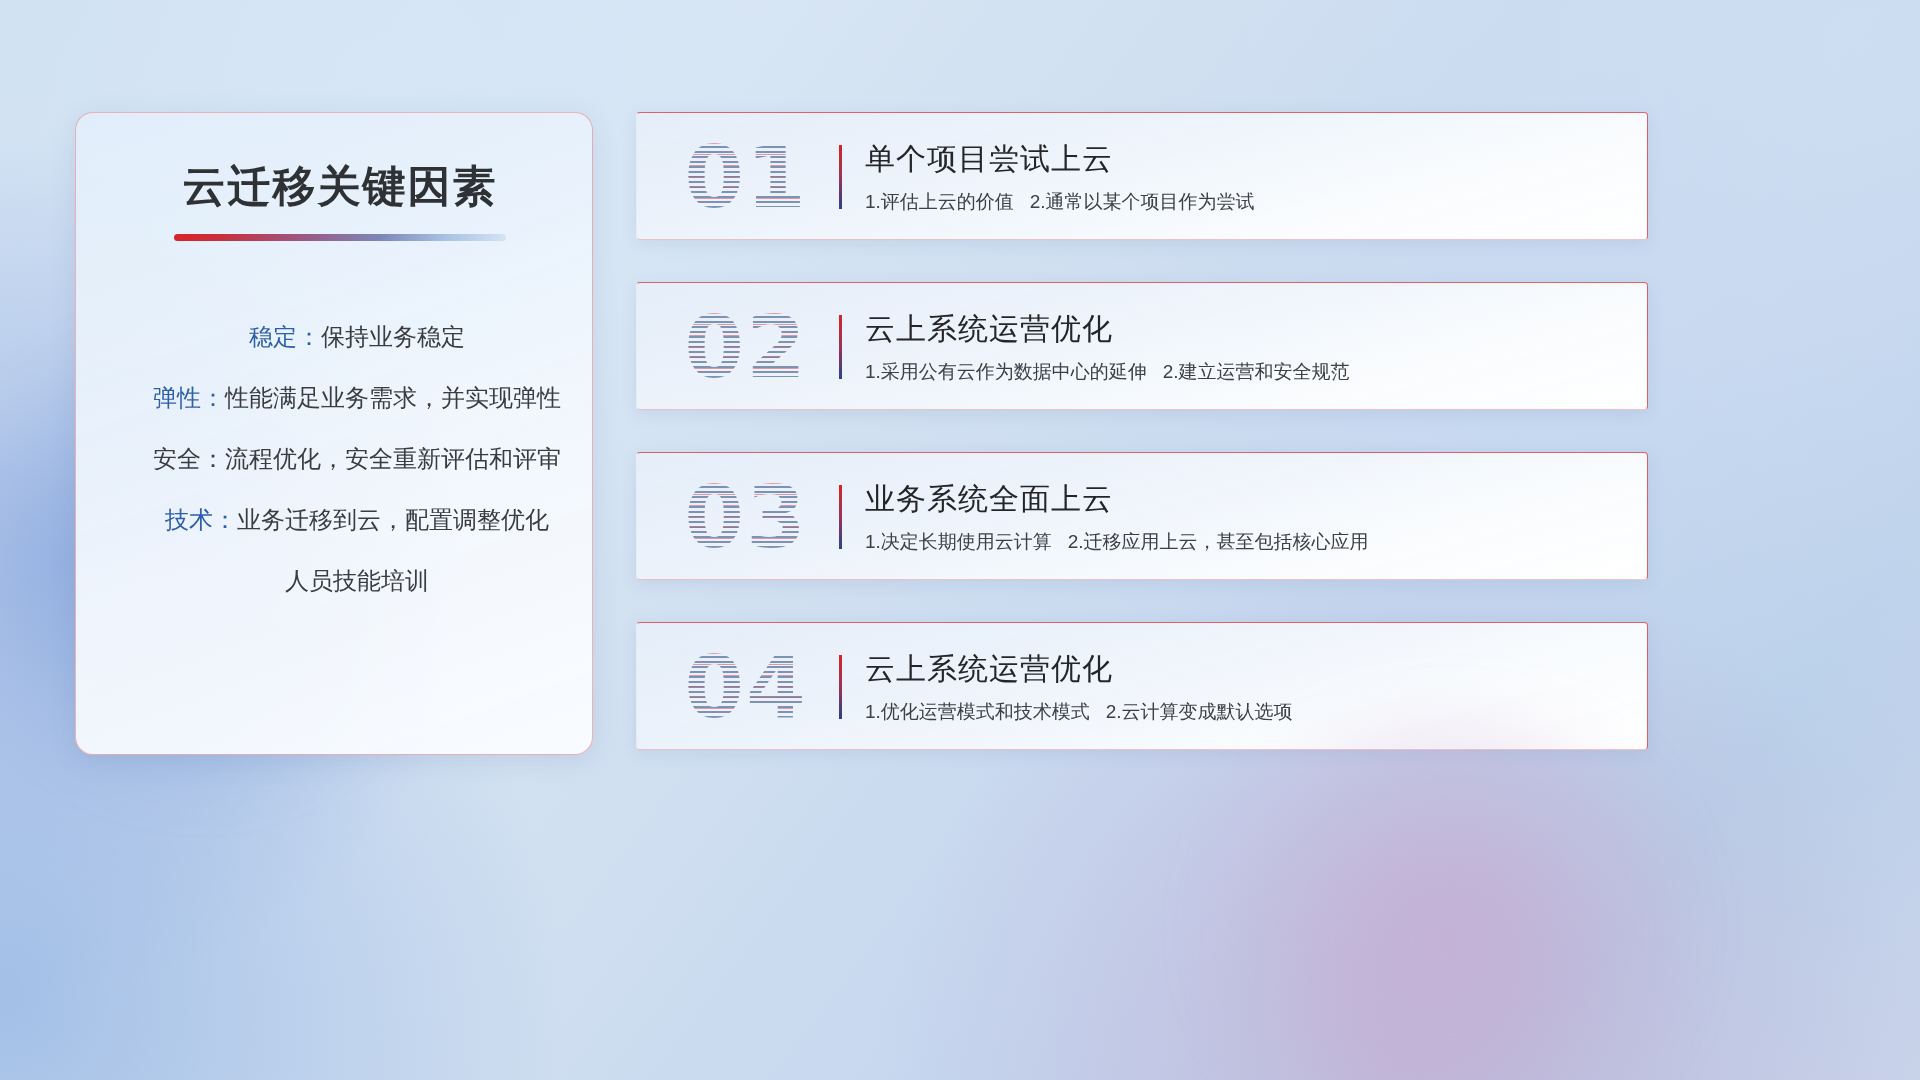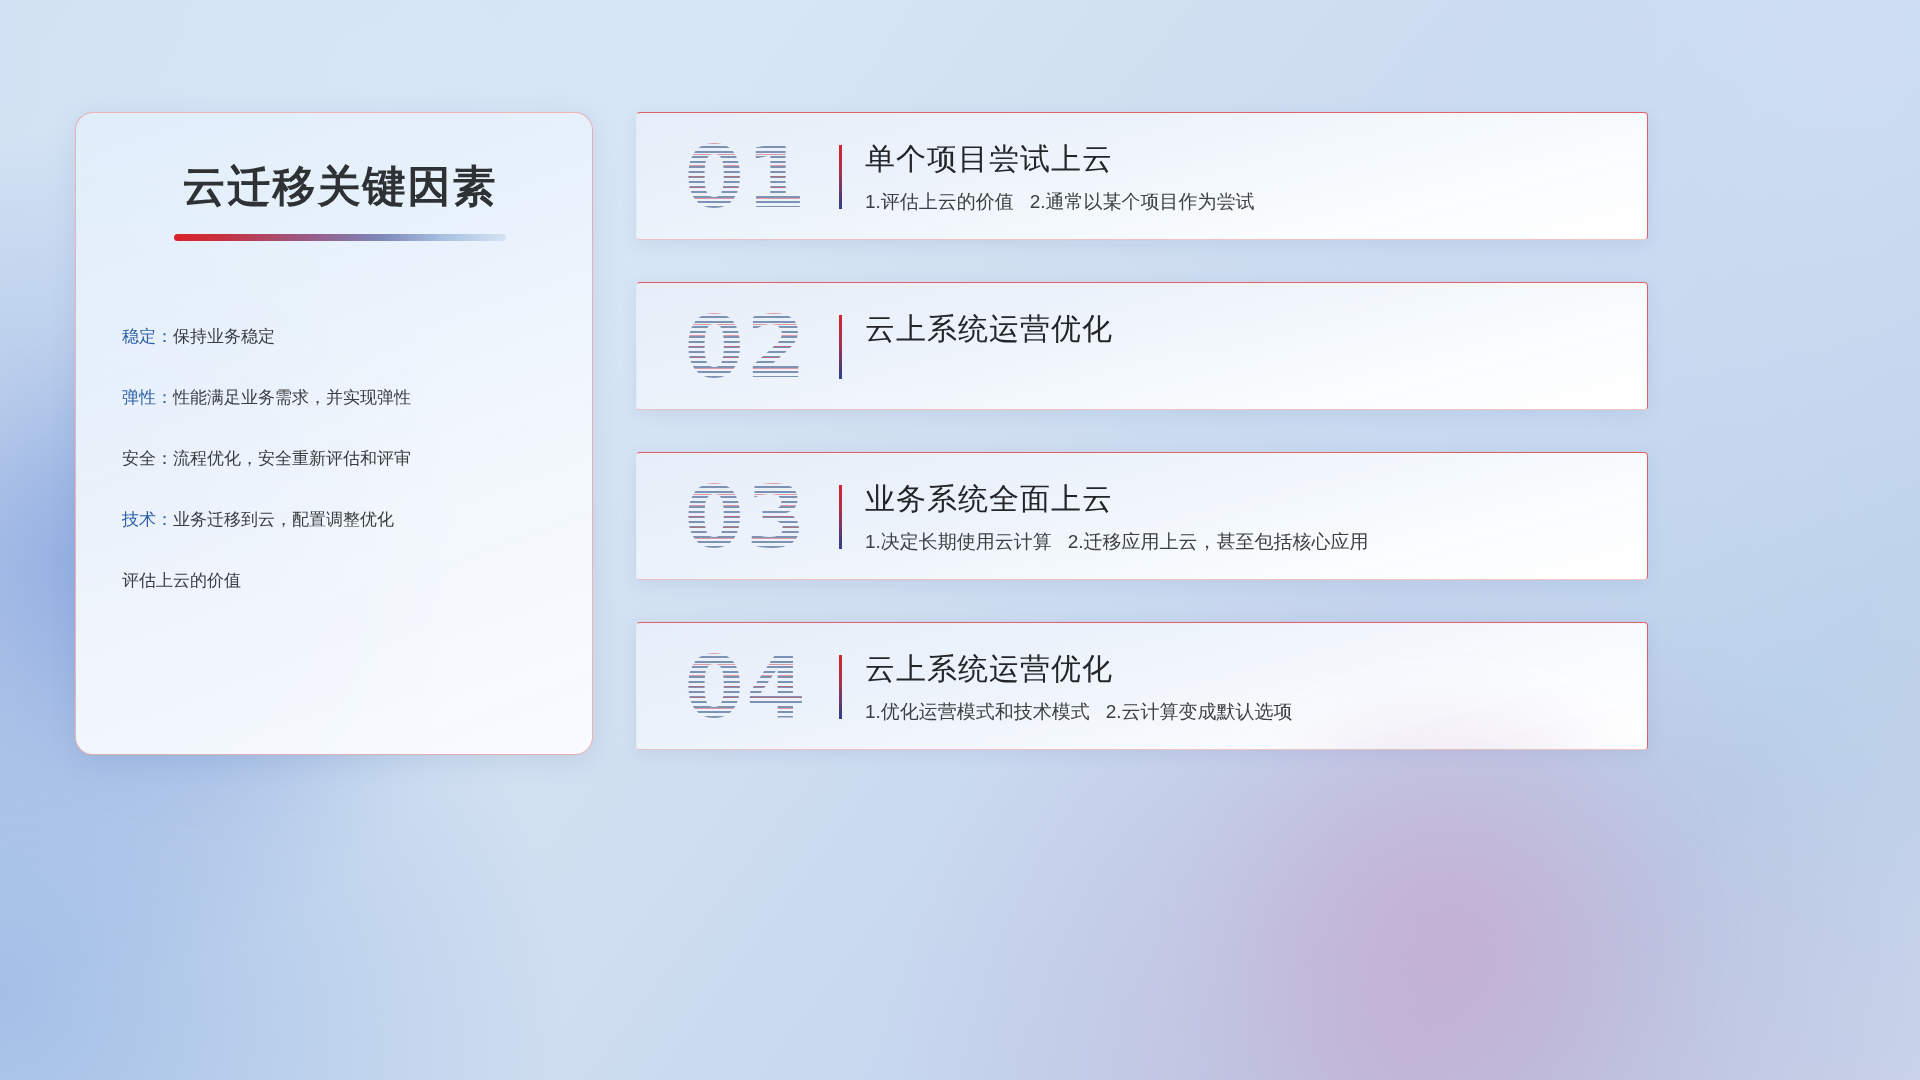--- a/index.html
+++ b/index.html
@@ -72,24 +72,25 @@
     margin: 18px auto 0 auto;
     width: 332px; height: 7px;
     border-radius: 4px;
     background: linear-gradient(90deg, #d8232a 0%, #c8303e 14%, #9a5a86 40%, #7d86b8 62%, #a9c3e2 82%, #d4e3f2 100%);
   }
   .factor-list {
     margin: 65px 0 0 34px;
     list-style: none;
   }
   .factor-item {
-    font-size: 17px;
+    font-size: 24px;
     line-height: 61px;
     color: #3a3d40;
     white-space: nowrap;
+    text-align: center;
   }
   .factor-key { color: #2d5fa8; }
   .factor-key.plain { color: #3a3d40; }
 
   
   .cards { position: absolute; left: 636px; top: 112px; }
   .card {
     position: relative;
     width: 1012px; height: 128px;
     margin-bottom: 42px;
@@ -194,21 +195,21 @@
       <li class="factor-item">
         <span class="factor-key">弹性：</span><span>性能满足业务需求，并实现弹性</span>
       </li>
       <li class="factor-item">
         <span class="factor-key plain">安全：</span><span>流程优化，安全重新评估和评审</span>
       </li>
       <li class="factor-item">
         <span class="factor-key">技术：</span><span>业务迁移到云，配置调整优化</span>
       </li>
       <li class="factor-item">
-        <span>评估上云的价值</span>
+        <span>人员技能培训</span>
       </li>
     </ul>
   </section>
 
   <section class="cards">
 
     <article class="card">
       <div class="card-num">01</div>
       <div class="card-num-tint">01</div>
       <div class="card-bar"></div>
@@ -217,20 +218,21 @@
         <div class="card-desc">1.评估上云的价值   2.通常以某个项目作为尝试</div>
       </div>
     </article>
 
     <article class="card">
       <div class="card-num">02</div>
       <div class="card-num-tint">02</div>
       <div class="card-bar"></div>
       <div class="card-body">
         <div class="card-title">云上系统运营优化</div>
+        <div class="card-desc">1.采用公有云作为数据中心的延伸   2.建立运营和安全规范</div>
       </div>
     </article>
 
     <article class="card">
       <div class="card-num">03</div>
       <div class="card-num-tint">03</div>
       <div class="card-bar"></div>
       <div class="card-body">
         <div class="card-title">业务系统全面上云</div>
         <div class="card-desc">1.决定长期使用云计算   2.迁移应用上云，甚至包括核心应用</div>

